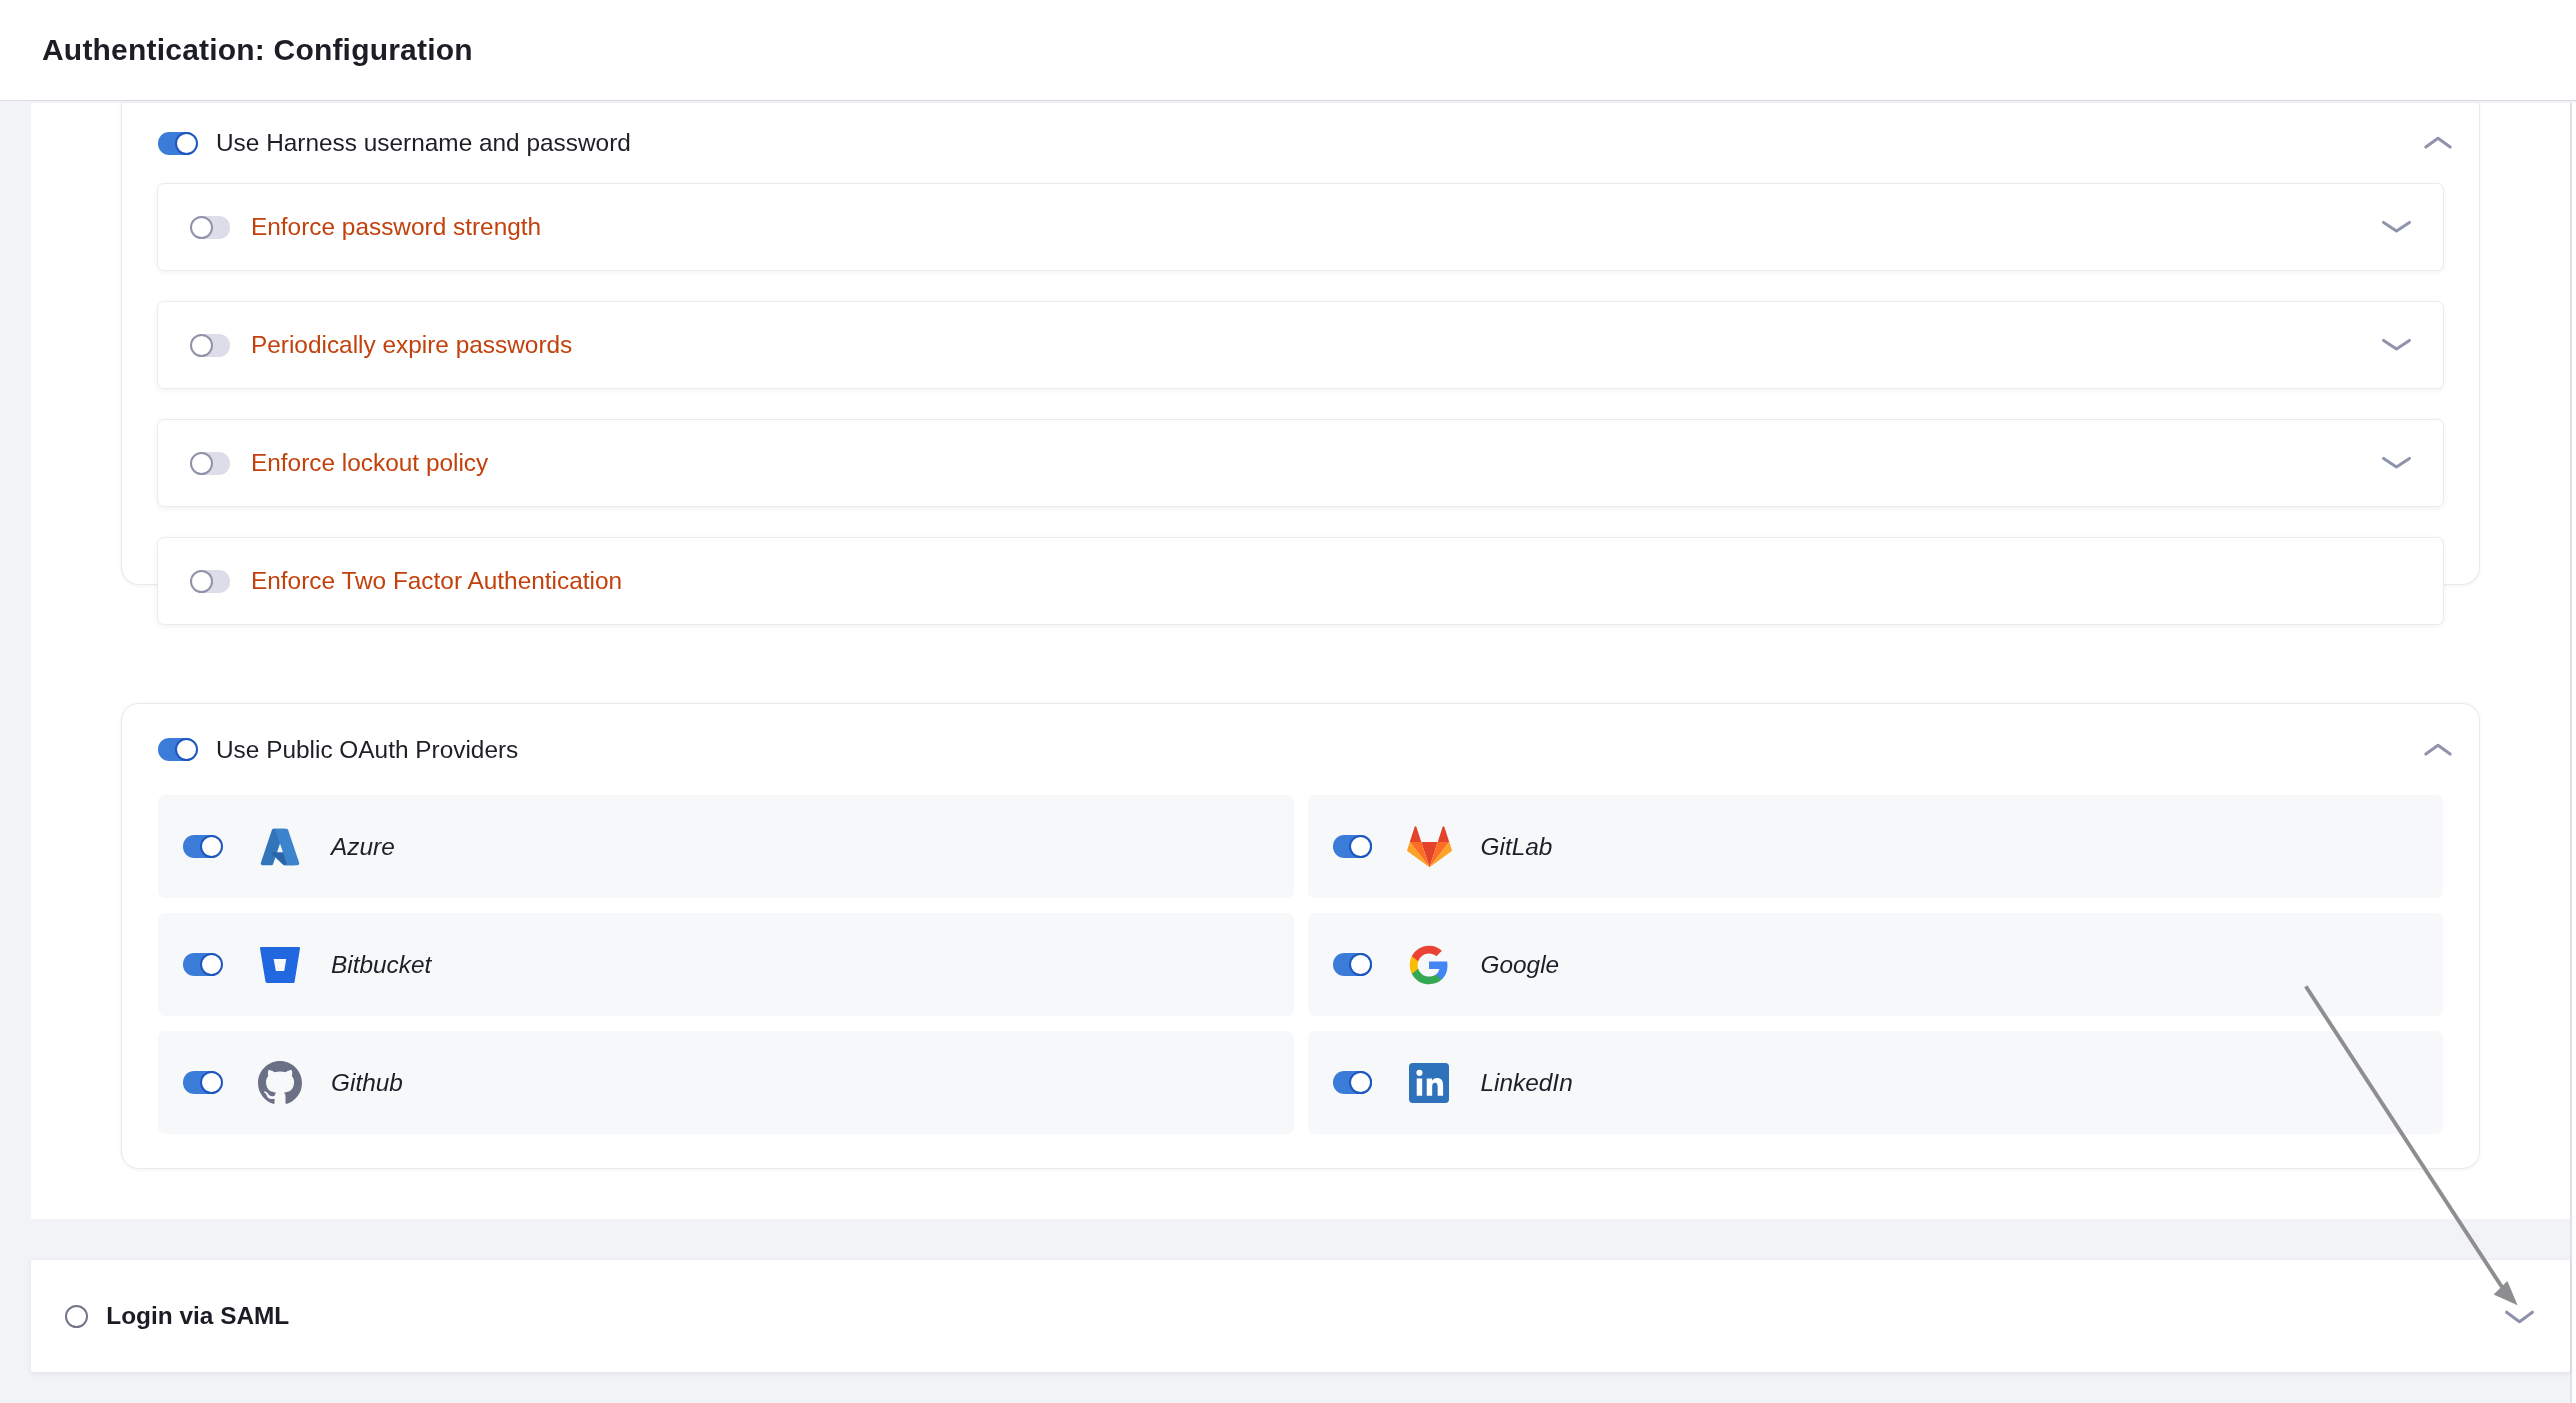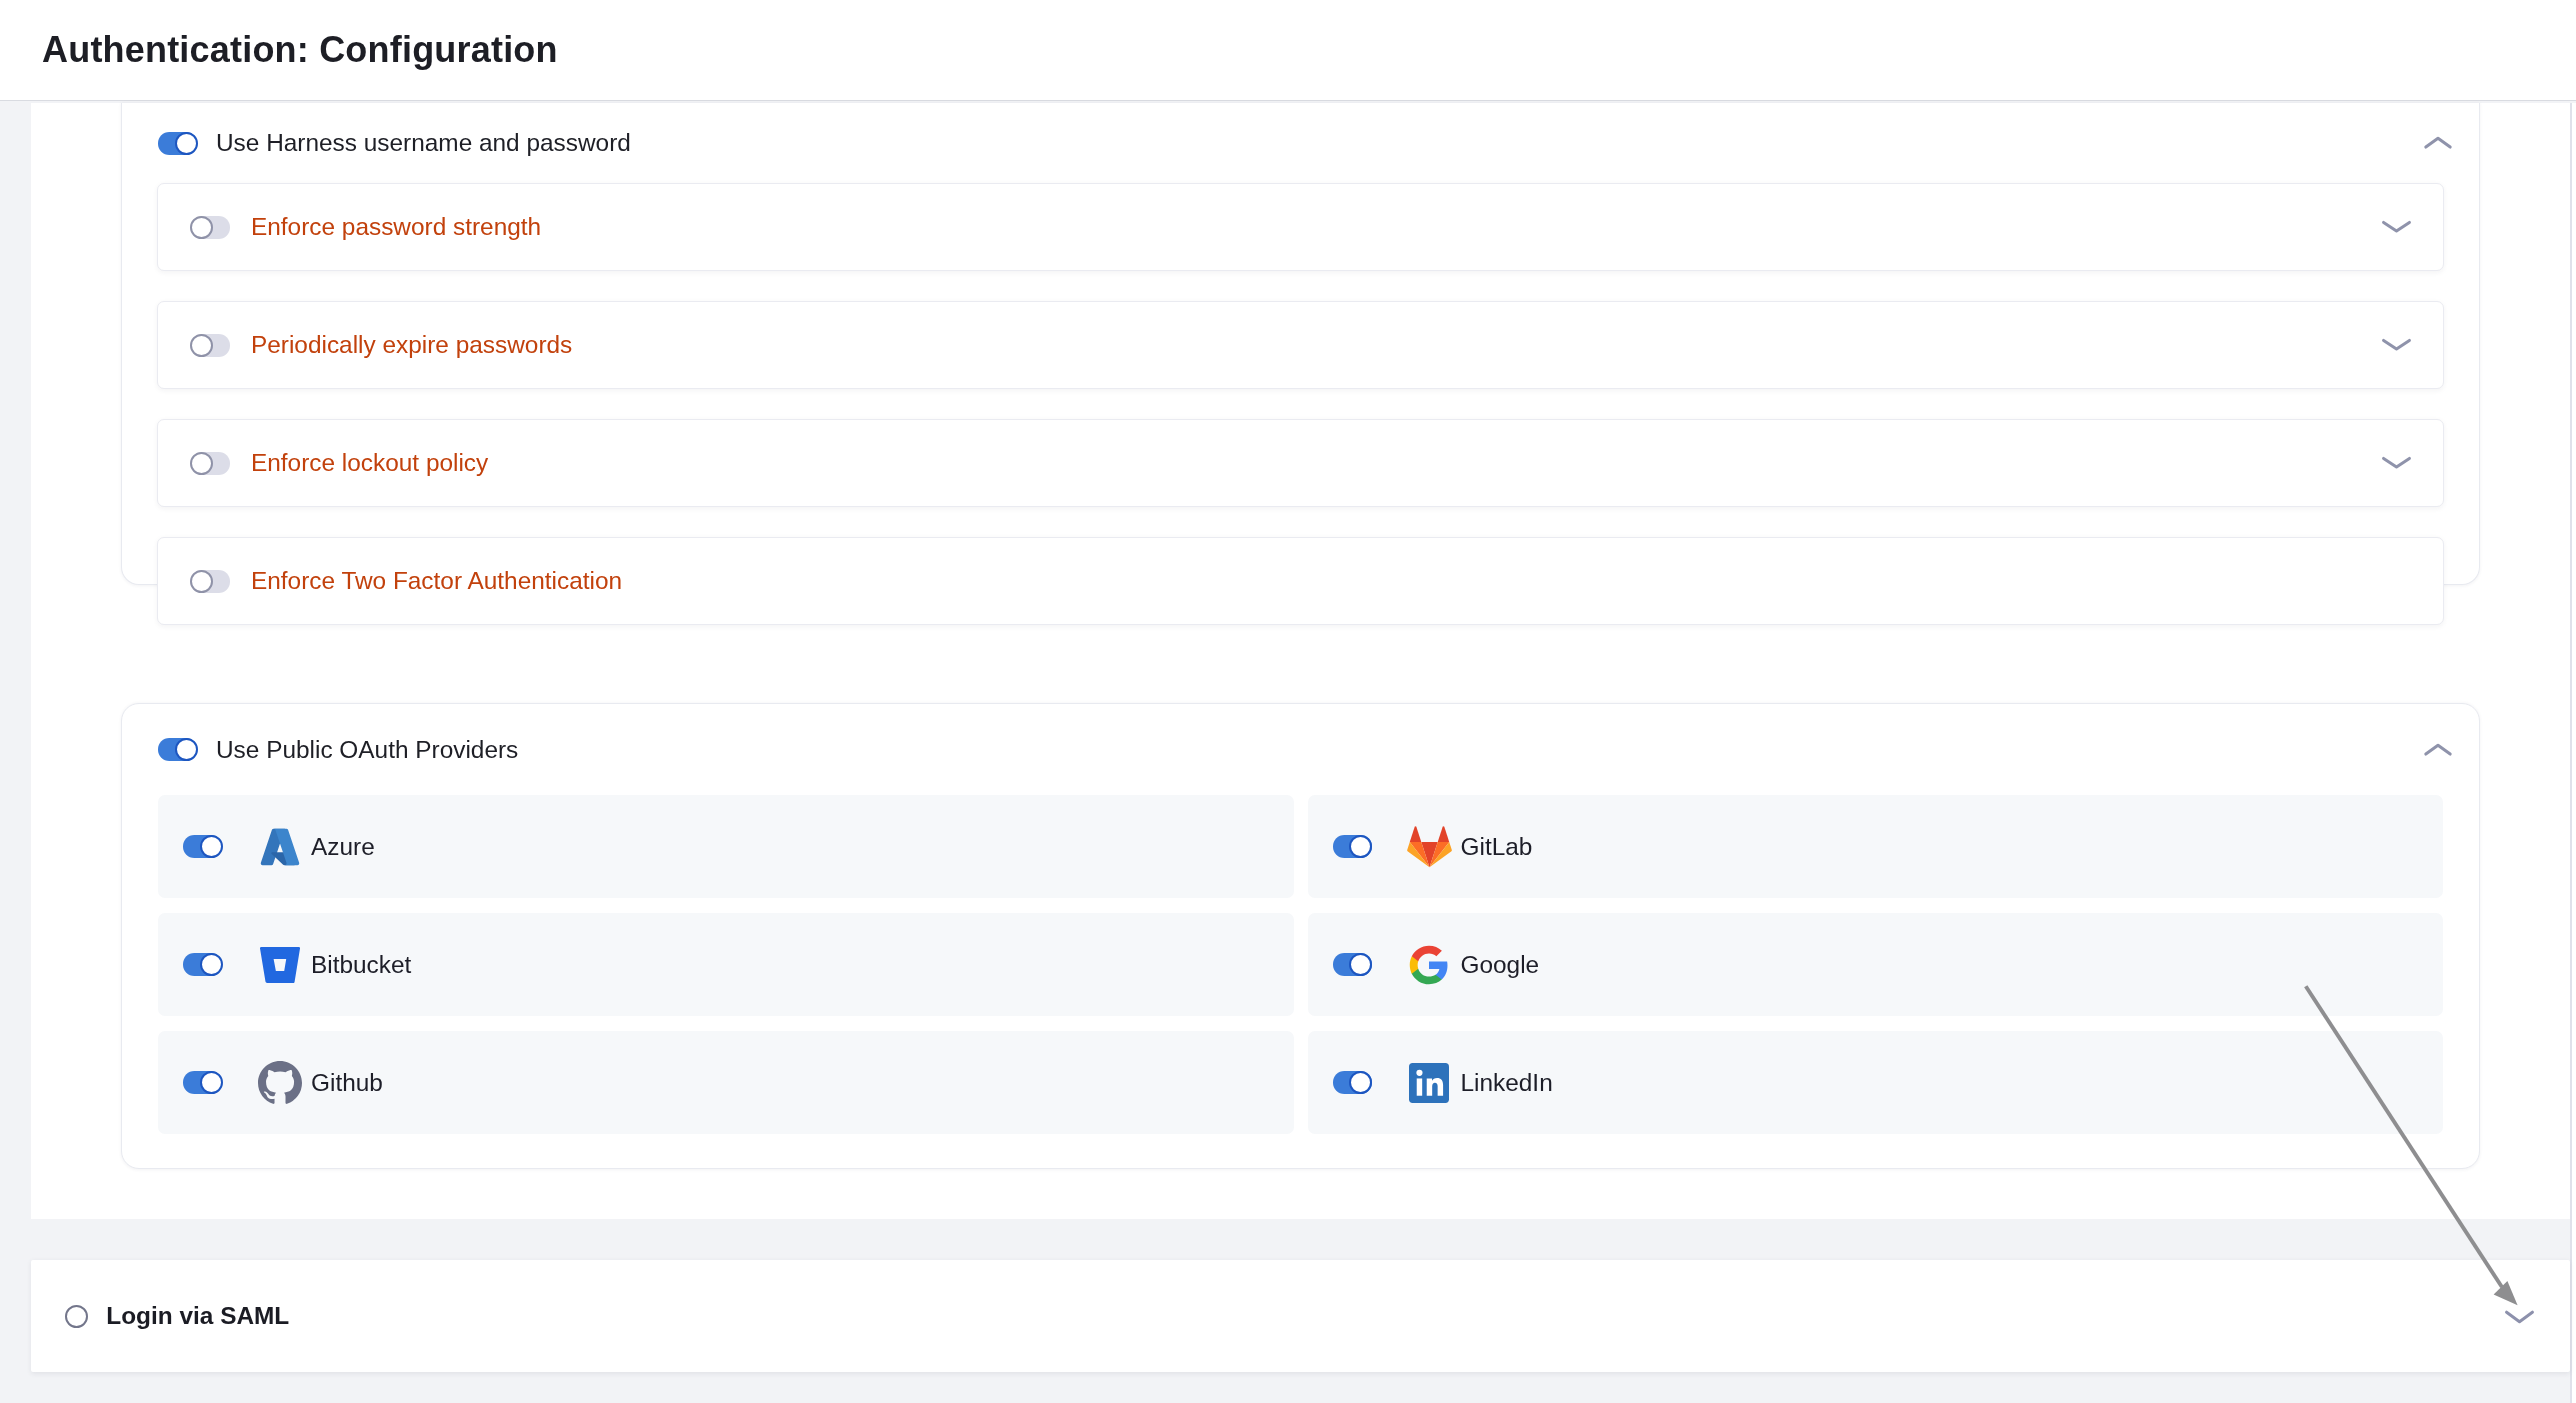--- a/index.html
+++ b/index.html
@@ -8,21 +8,21 @@
     font-family:"Liberation Sans",sans-serif;background:#f2f3f6;
     -webkit-font-smoothing:antialiased;
   }
   
   .app-header{
     position:absolute;left:0;top:0;width:2576px;height:101px;
     background:#ffffff;border-bottom:1.7px solid #d9dbe1;
     display:flex;align-items:center;padding-left:42px;box-sizing:border-box;
   }
   .app-header h1{
-    margin:0;font-size:36px;font-weight:700;color:#1d1e25;letter-spacing:0.2px;
+    margin:0;font-size:30px;font-weight:700;color:#1d1e25;letter-spacing:0.2px;
   }
   
   .page{position:absolute;left:0;top:103px;width:2576px;height:1301px;background:#f2f3f6;}
   .gutter{position:absolute;left:2570px;top:0;width:6.1px;height:1301px;background:#ffffff;}
   .scroll-thumb{position:absolute;left:2570px;top:0;width:1.7px;height:1301px;background:#dfe1ea;}
   .panel{position:absolute;left:31px;top:0;width:2539px;height:1116px;background:#ffffff;}
   
   .card{
     position:absolute;left:90px;width:2359px;background:#ffffff;
     border:0.9px solid #e8eaf0;border-radius:18px;
@@ -54,21 +54,21 @@
   .prow:last-child{margin-bottom:0;}
   .prow .row-label{font-size:24.4px;color:#c2410c;margin-left:21px;}
   .row-chevron{margin-left:auto;display:flex;align-items:center;cursor:pointer;}
   
   .tiles{padding:0 36px;display:grid;grid-template-columns:1fr 1fr;column-gap:14px;row-gap:15px;}
   .tile{
     height:103px;background:#f6f8fa;border-radius:7px;
     display:flex;align-items:center;padding-left:25px;box-sizing:border-box;
   }
   .picon{width:45px;height:45px;margin-left:35px;display:flex;align-items:center;justify-content:center;flex:none;}
-  .tile .p-label{font-size:24.4px;color:#1d1e28;margin-left:9px;}
+  .tile .p-label{font-size:24.4px;color:#1d1e28;margin-left:29px;font-style:italic;}
   
   .saml{
     position:absolute;left:31px;top:1157px;width:2539px;height:112px;background:#ffffff;
     border-radius:2px;box-shadow:0 1.7px 5.2px rgba(40,41,61,.08);
     display:flex;align-items:center;padding:0 35px 0 34px;box-sizing:border-box;
   }
   .radio{
     width:23px;height:23px;border-radius:50%;background:#ffffff;
     border:2.2px solid #73768b;box-sizing:border-box;flex:none;cursor:pointer;
   }

